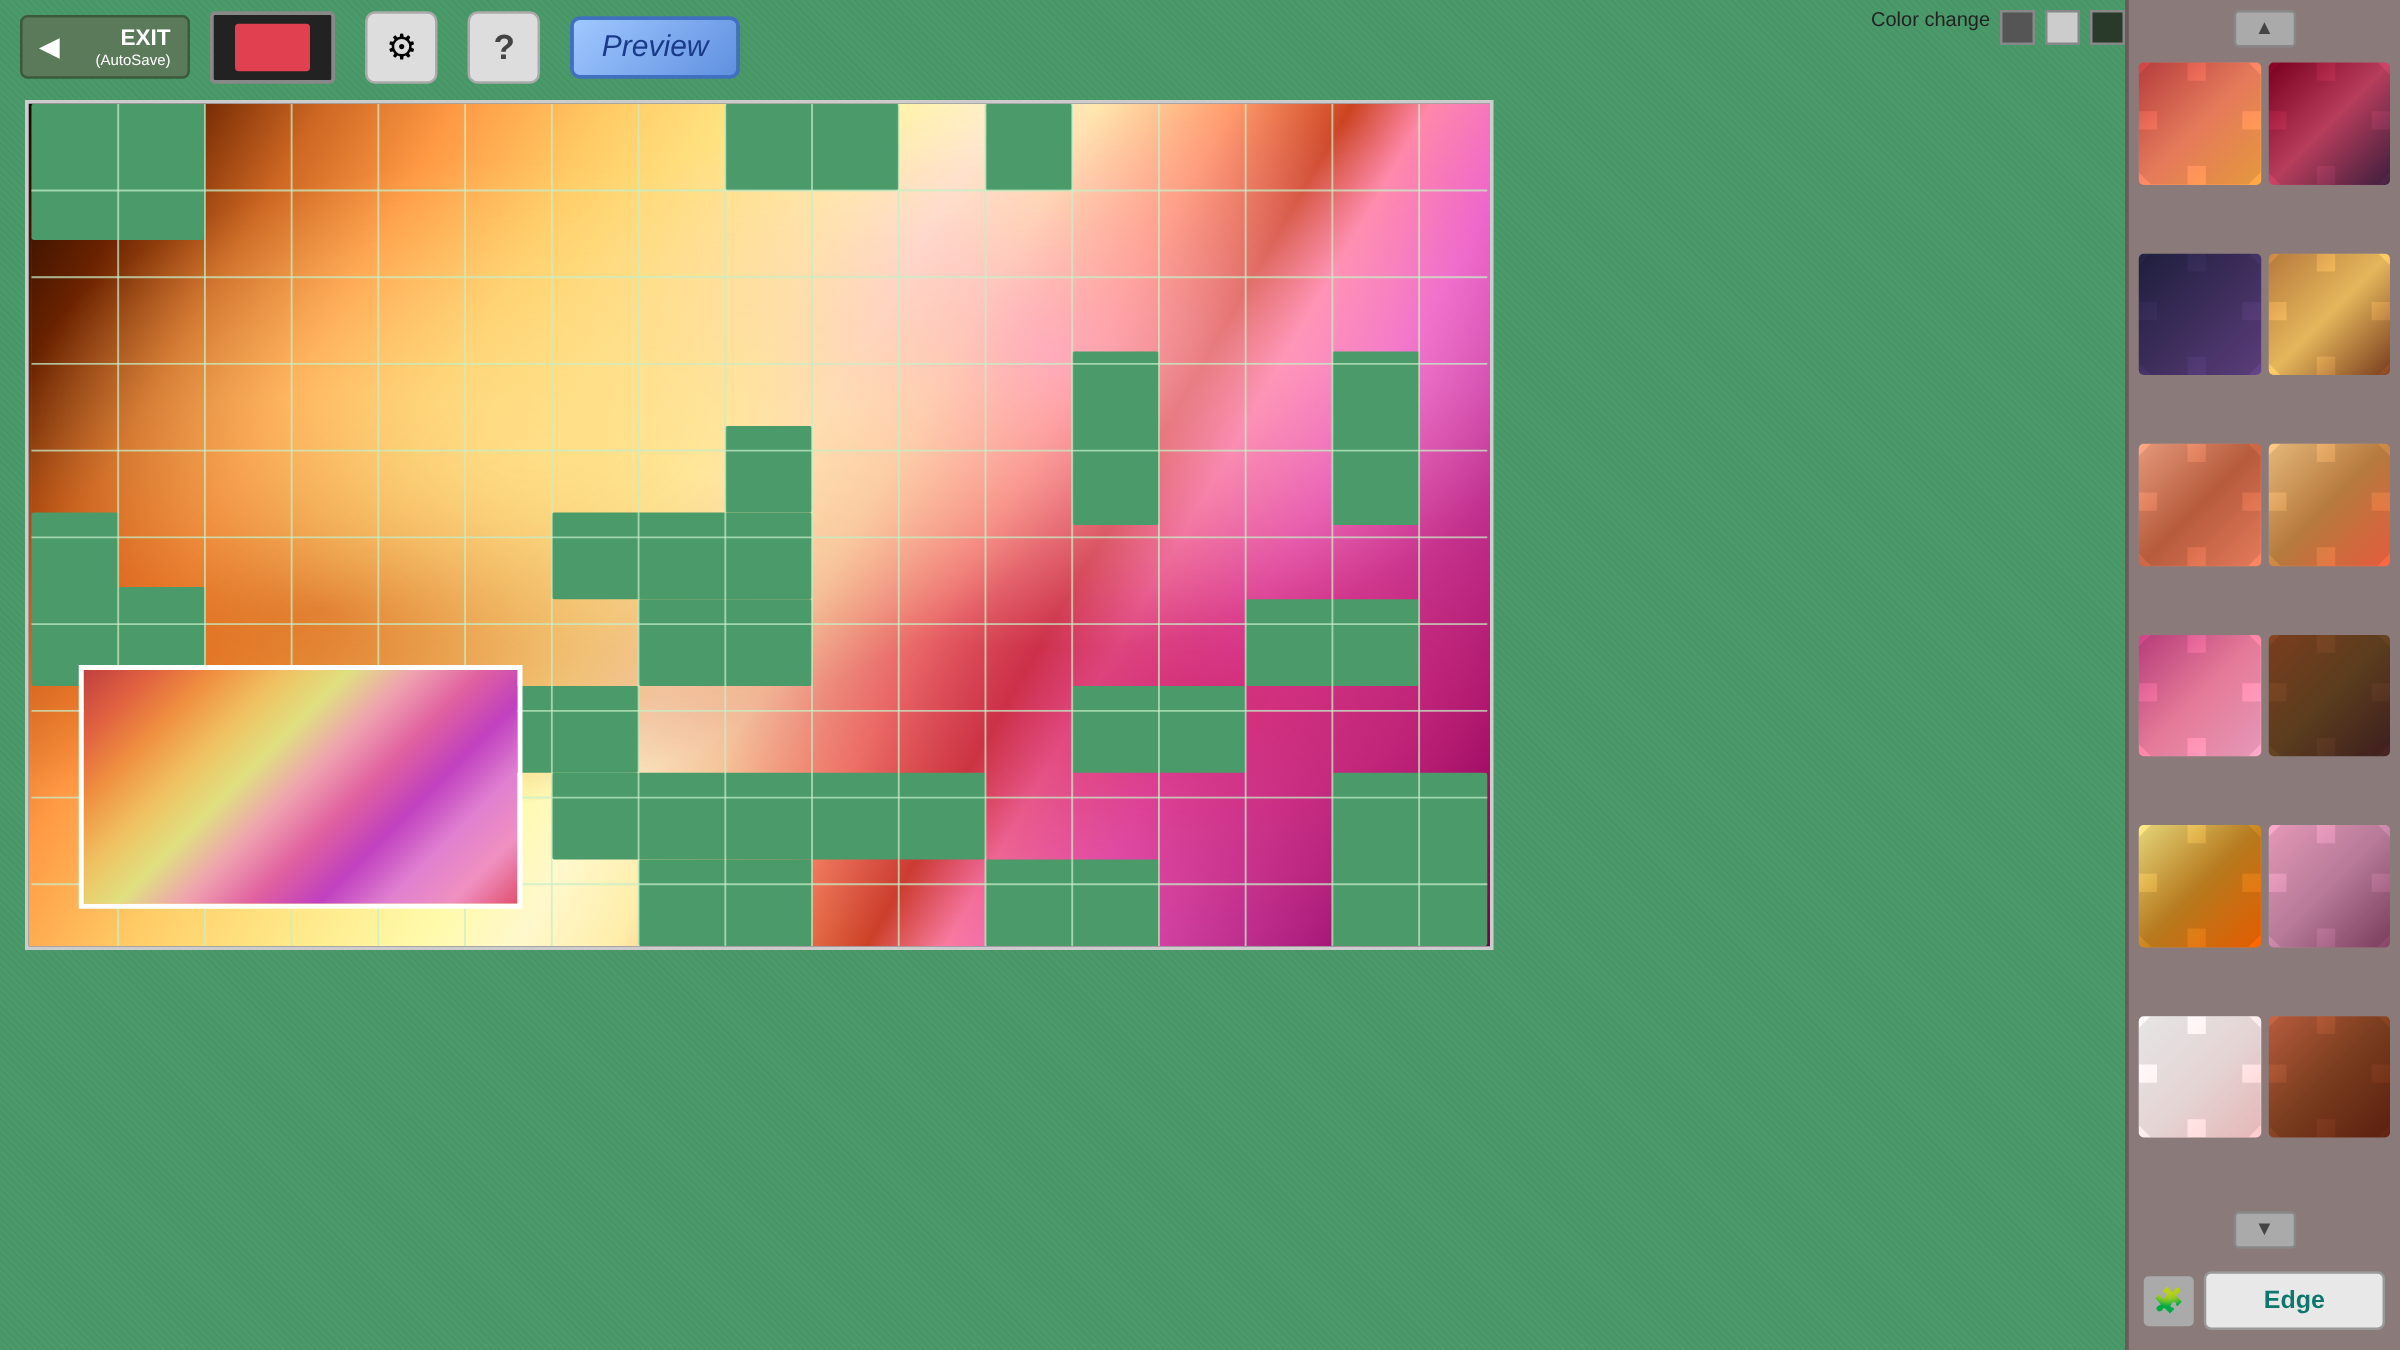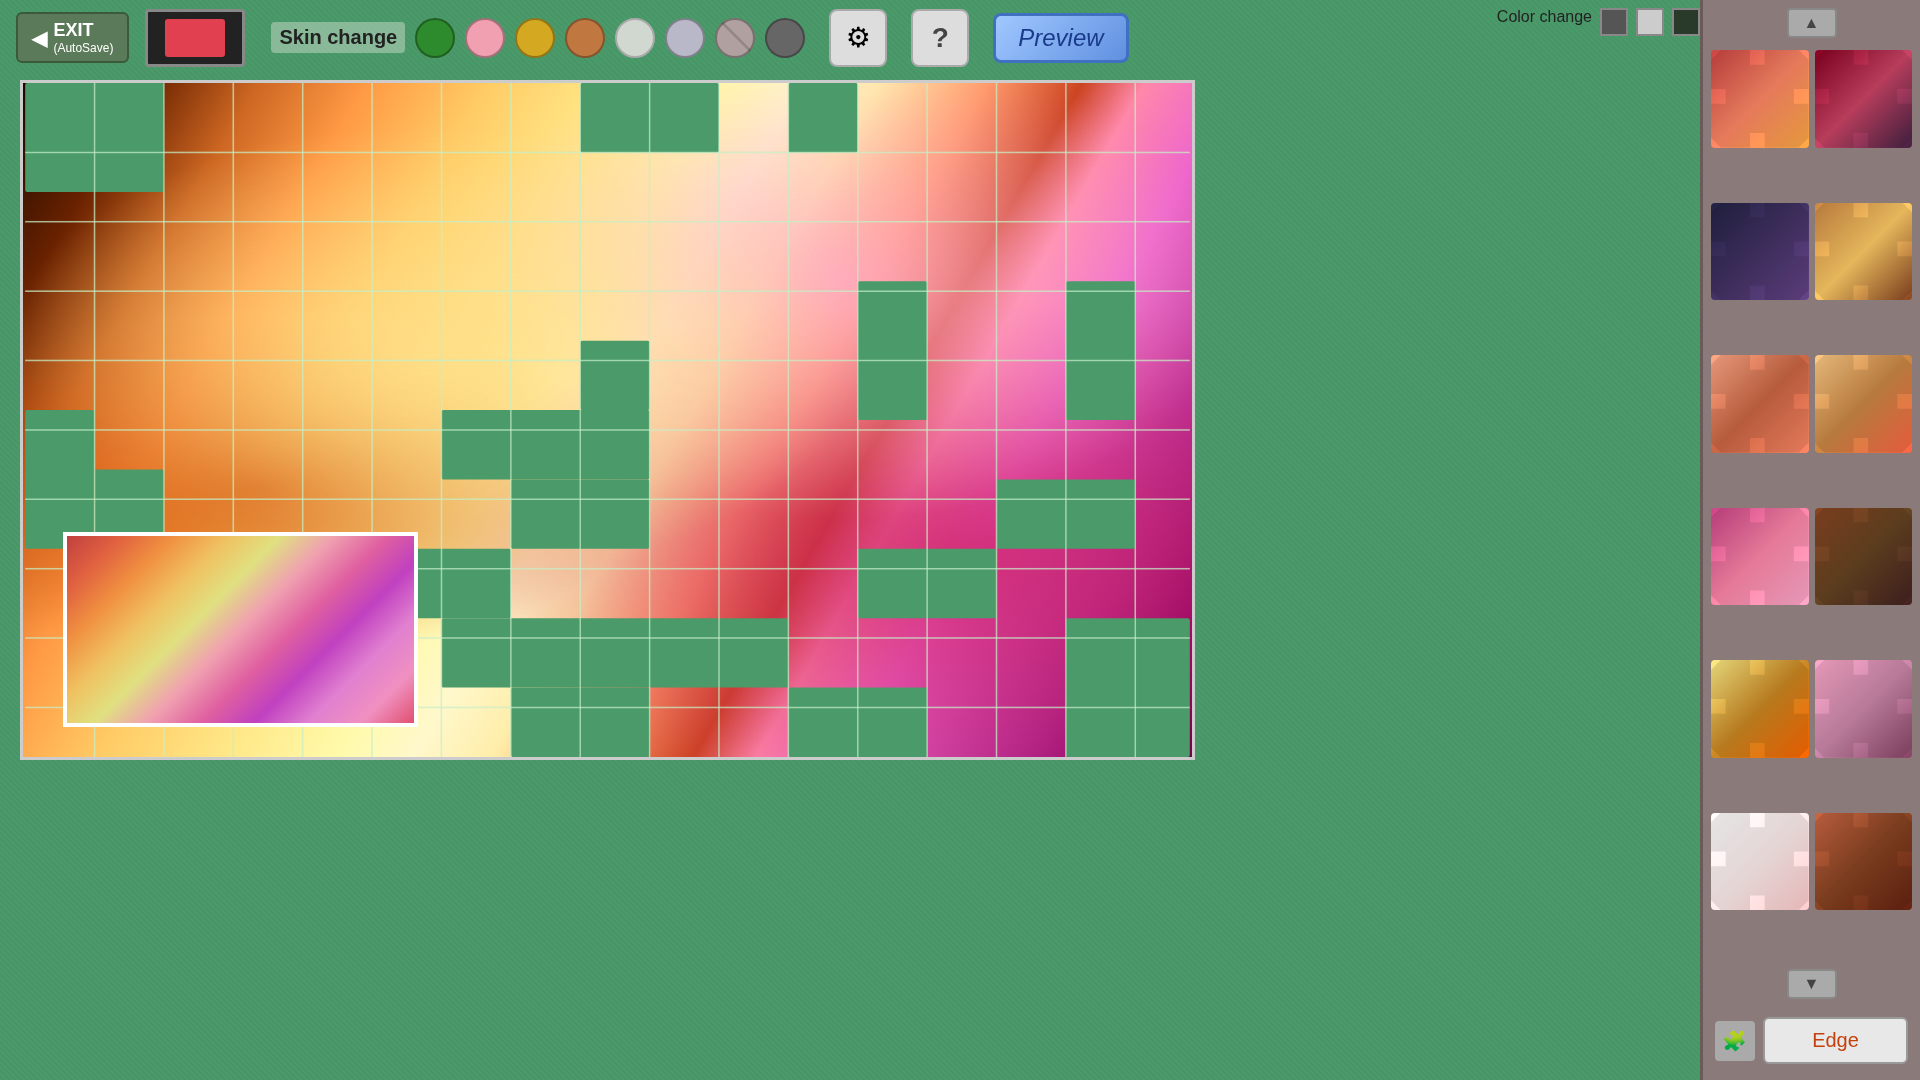--- a/index.html
+++ b/index.html
@@ -47,21 +47,21 @@
       align-items: center;
       gap: 6px;
       color: white;
       font-size: 18px;
       font-weight: bold;
       min-width: 100px;
     }
     #exit-btn .exit-arrow {
       font-size: 20px;
     }
-    #exit-btn .exit-text { text-align: left; }
+    #exit-btn .exit-text { text-align: right; margin-left: 23px; }
     #exit-btn .autosave {
       font-size: 12px;
       font-weight: normal;
       display: block;
     }
 
     #color-swatch {
       width: 100px;
       height: 58px;
       background: #222;
@@ -300,22 +300,22 @@
       font-size: 20px;
     }
 
     #edge-btn {
       flex: 1;
       background: #e8e8e8;
       border: 2px solid #999;
       border-radius: 6px;
       padding: 10px 8px;
       font-size: 20px;
-      font-weight: normal;
-      color: #c2410c;
+      font-weight: bold;
+      color: #0f766e;
       cursor: pointer;
       text-align: center;
     }
 
     
     #puzzle-svg {
       position: absolute;
       inset: 0;
       width: 100%;
       height: 100%;
@@ -332,31 +332,20 @@
     <span class="exit-text">
       <span>EXIT</span>
       <span class="autosave">(AutoSave)</span>
     </span>
   </button>
 
   <div id="color-swatch">
     <div id="color-swatch-inner"></div>
   </div>
 
-  <div id="skin-change-area">
-    <span id="skin-change-label">Skin  change</span>
-    <span class="skin-dot" style="background:#2d8a2d;"></span>
-    <span class="skin-dot" style="background:#f0a0b0;"></span>
-    <span class="skin-dot" style="background:#d4a820;"></span>
-    <span class="skin-dot" style="background:#c07840;"></span>
-    <span class="skin-dot" style="background:#d0d8d0; border:2px solid #aaa;"></span>
-    <span class="skin-dot" style="background:#b8b8c8;"></span>
-    <span class="skin-dot" style="background:#b0a0a0; background-image: repeating-linear-gradient(45deg, rgba(0,0,0,0.15) 0, rgba(0,0,0,0.15) 3px, transparent 0, transparent 50%);"></span>
-    <span class="skin-dot" style="background:#666666;"></span>
-  </div>
 
   <div id="settings-btn">
     <span style="font-size:28px;">⚙</span>
   </div>
 
   <div id="help-btn">
     <span style="font-size:28px; font-weight:bold; color:#444;">?</span>
   </div>
 
   <button id="preview-btn">Preview</button>

